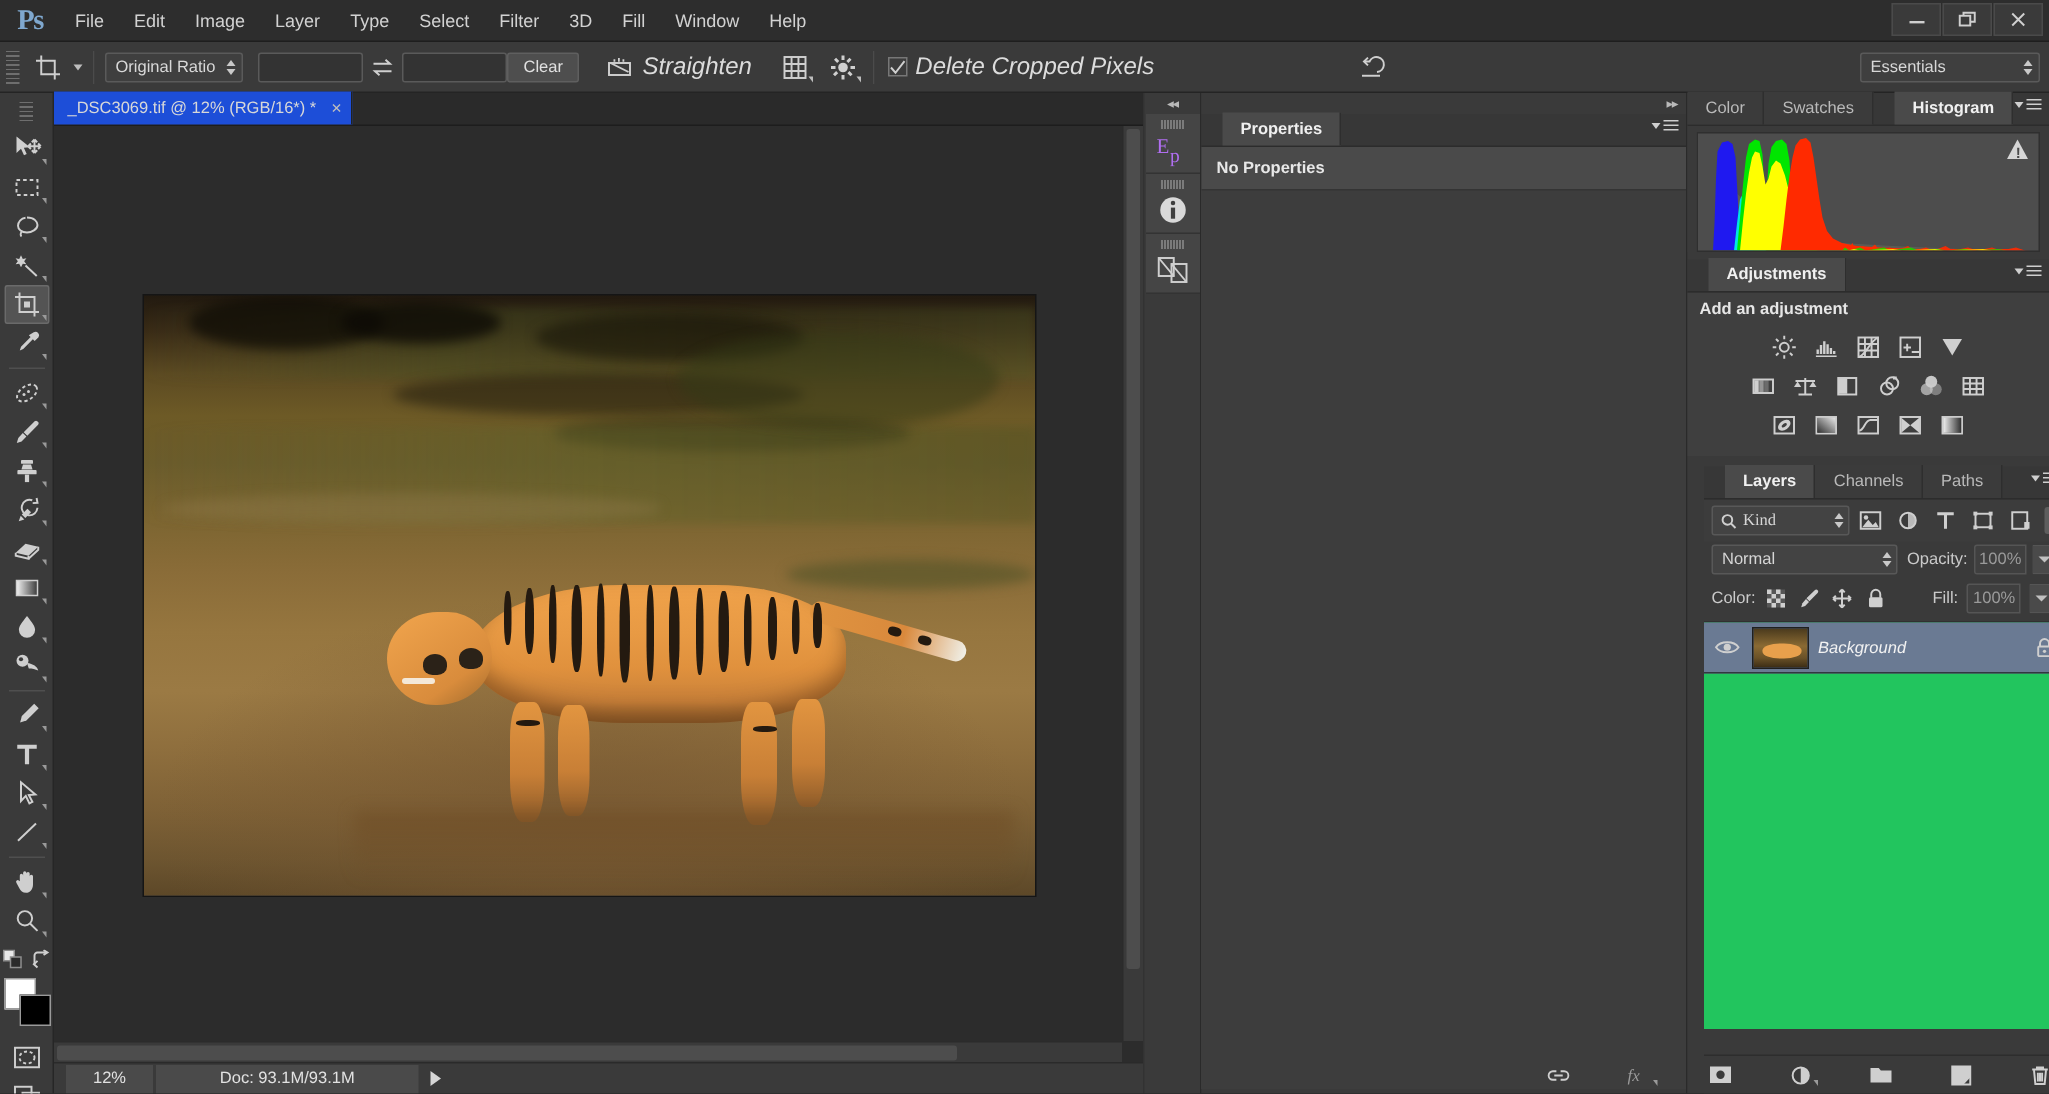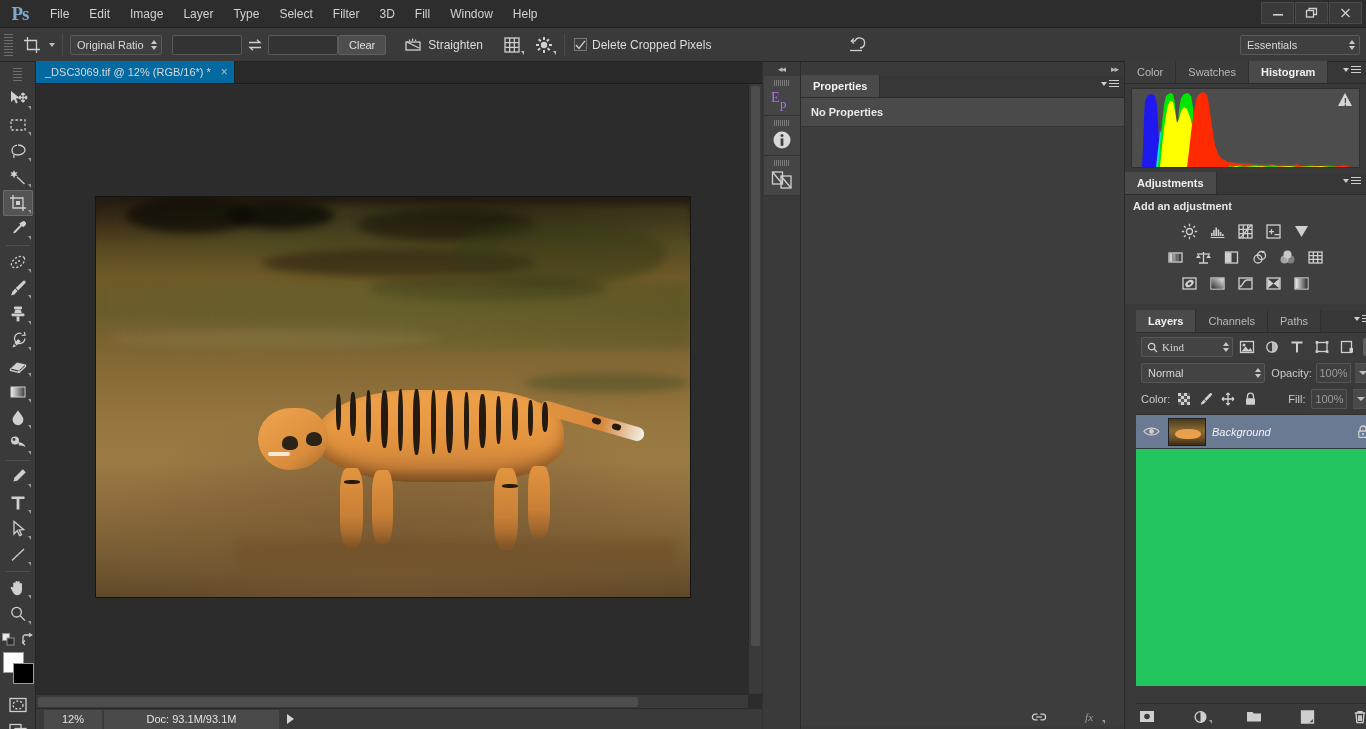--- a/index.html
+++ b/index.html
@@ -73,29 +73,29 @@
     color: #e0e0e0; font-size: 11px; display: flex; align-items: center; justify-content: center;
   }
   .icon-btn { width: 26px; height: 24px; display:flex; align-items:center; justify-content:center; position:relative;}
   .icon-btn .caret-sm { position:absolute; right:1px; bottom:2px; width:0;height:0;
     border-left:3px solid transparent;border-top:4px solid #bdbdbd;}
   .chk-wrap { display:flex; align-items:center; gap:5px; margin-left:2px; }
   .chk {
     width: 13px; height: 13px; background: #3c3c3c; border: 1px solid #777;
     display:flex;align-items:center;justify-content:center;
   }
-  .label-txt { font-size: 12px; color: #dcdcdc; }
+  .label-txt { font-size: 16px; color: #dcdcdc; font-style: italic; }
 
   
   .tabbar {
     position: absolute; left: 36px; top: 62px; width: 726px; height: 22px;
     background: #2a2a2a; border-bottom: 1px solid #1d1d1d; display: flex; align-items: flex-end;
   }
   .doc-tab {
-    height: 22px; background: #0369a1; border-right: 1px solid #222;
+    height: 22px; background: #1d4ed8; border-right: 1px solid #222;
     display: flex; align-items: center; padding: 0 6px 0 9px; gap: 10px;
     font-size: 11px; color: #d8d8d8;
   }
   .tab-close { color: #bdbdbd; font-size: 12px; line-height: 1; }
 
   
   .toolbox {
     position: absolute; left: 0; top: 62px; width: 36px; height: 667px;
     background: #3a3a3a; border-right: 1px solid #262626;
     padding-top: 4px;
@@ -226,21 +226,21 @@
   }
   .panel-topbar { height: 14px; background:#3a3a3a; display:flex; align-items:center; justify-content:flex-end; padding-right:6px;}
   .tabrow {
     height: 22px; background: #373737; display: flex; align-items: flex-end; position: relative;
     border-bottom: 1px solid #2c2c2c;
   }
   .ptab {
     height: 22px; padding: 0 12px; display:flex; align-items:center; font-size:11px;
     color:#b9b9b9; background:#3b3b3b; border-right:1px solid #2e2e2e;
   }
-  .ptab.active { background:#4a4a4a; color:#f0f0f0; font-weight:bold; }
+  .ptab.active { background:#4a4a4a; color:#f0f0f0; font-weight:bold;margin-left:14px; }
   .panel-menu {
     position:absolute; right:5px; top:4px; display:flex; align-items:center; gap:2px;
   }
   .pm-caret { width:0;height:0;border-left:3px solid transparent;border-right:3px solid transparent;border-top:4px solid #cfcfcf; }
   .pm-lines { display:flex; flex-direction:column; gap:2px; }
   .pm-lines i { width:10px;height:1px;background:#cfcfcf; display:block;}
   .props-body { background:#4a4a4a; }
   .props-title { padding: 8px 10px; font-size: 11px; font-weight: bold; color: #e8e8e8; }
   .props-blank { background:#3d3d3d; height: 600px; border-top:1px solid #343434; }
 

